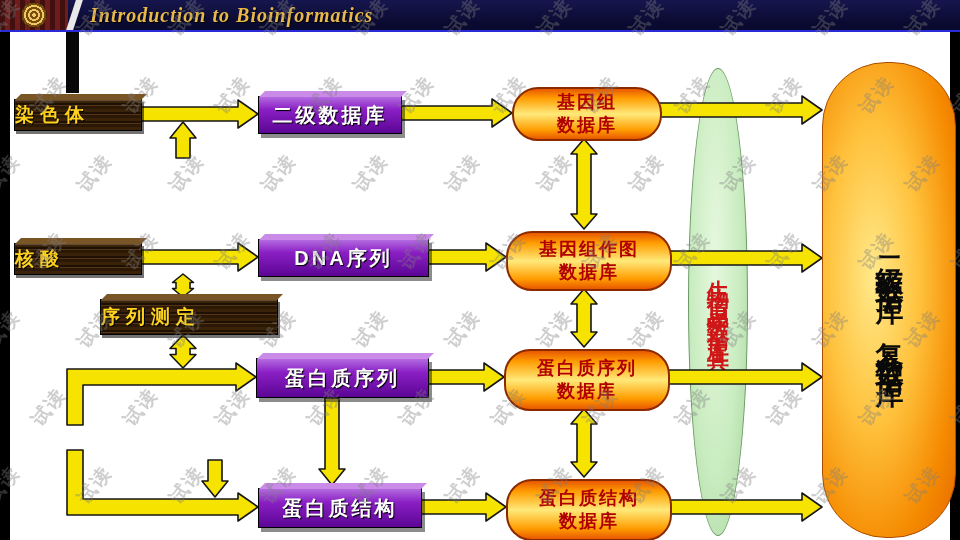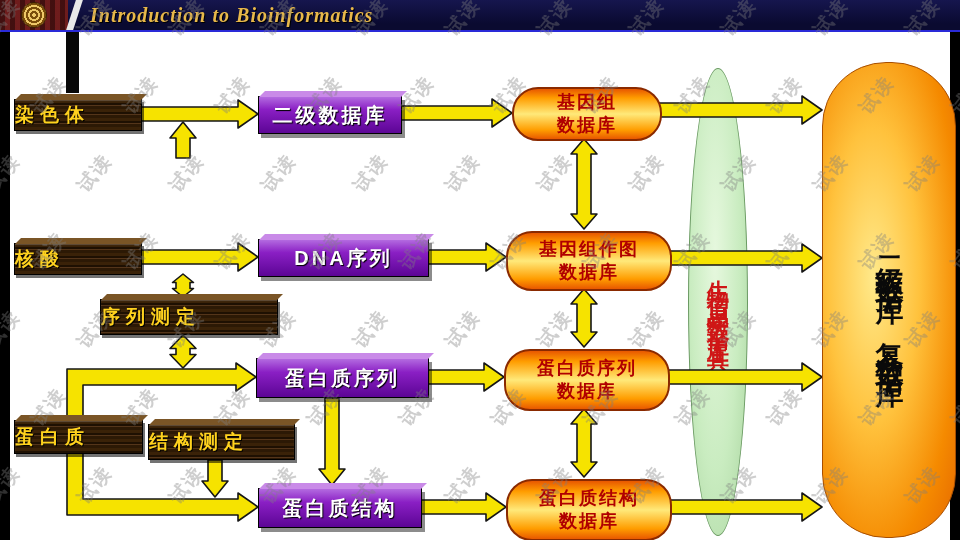--- a/index.html
+++ b/index.html
@@ -137,26 +137,20 @@
 
 
     <div class="wood" id="src-chromosome">
       <span class="lbl">染色体</span>
       </div>
     <div class="wood" id="src-nucleic">
       <span class="lbl">核酸</span>
       </div>
     <div class="wood" id="m-sequencing">
       <span class="lbl">序列测定</span>
-      </div>
-    <div class="wood" id="src-protein">
-      <span class="lbl">蛋白质</span>
-      </div>
-    <div class="wood" id="m-structure">
-      <span class="lbl">结构测定</span>
       </div>
 
     <div class="pur" id="p-genome-map">
       <span class="lbl">二级数据库</span>
       </div>
     <div class="pur" id="p-dna-seq">
       <span class="lbl">DNA序列</span>
       </div>
     <div class="pur" id="p-protein-seq">
       <span class="lbl">蛋白质序列</span>

